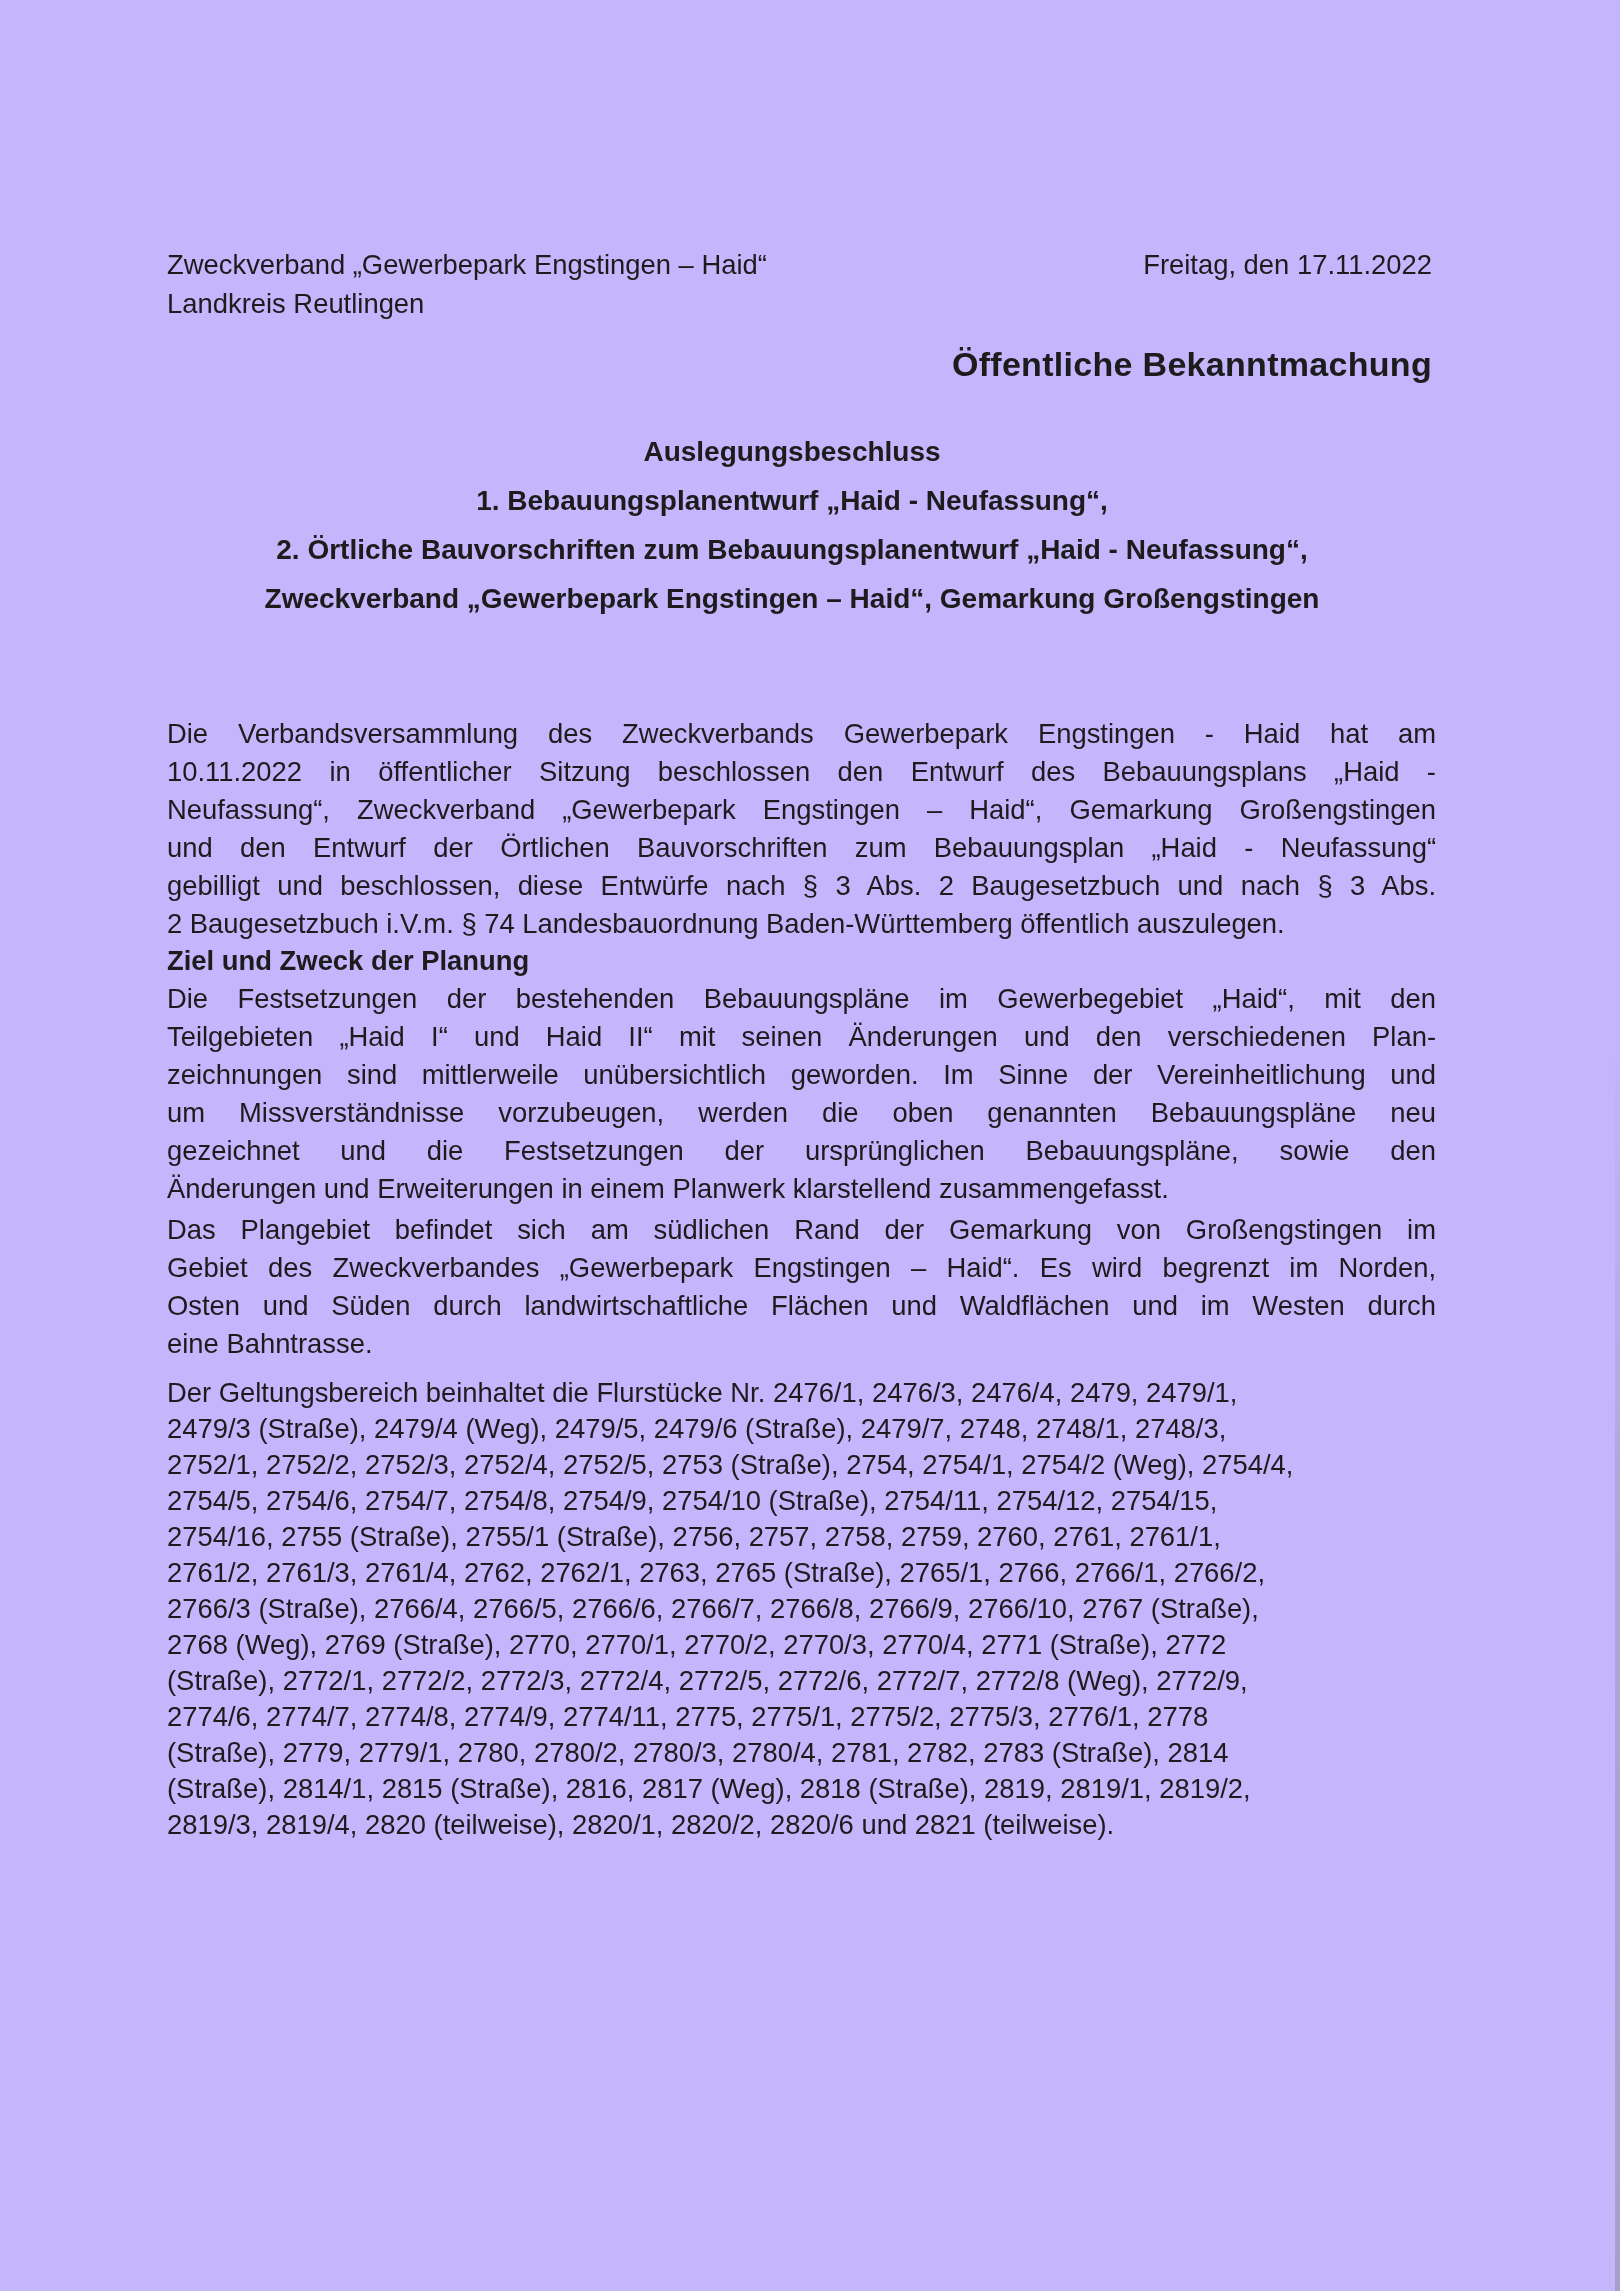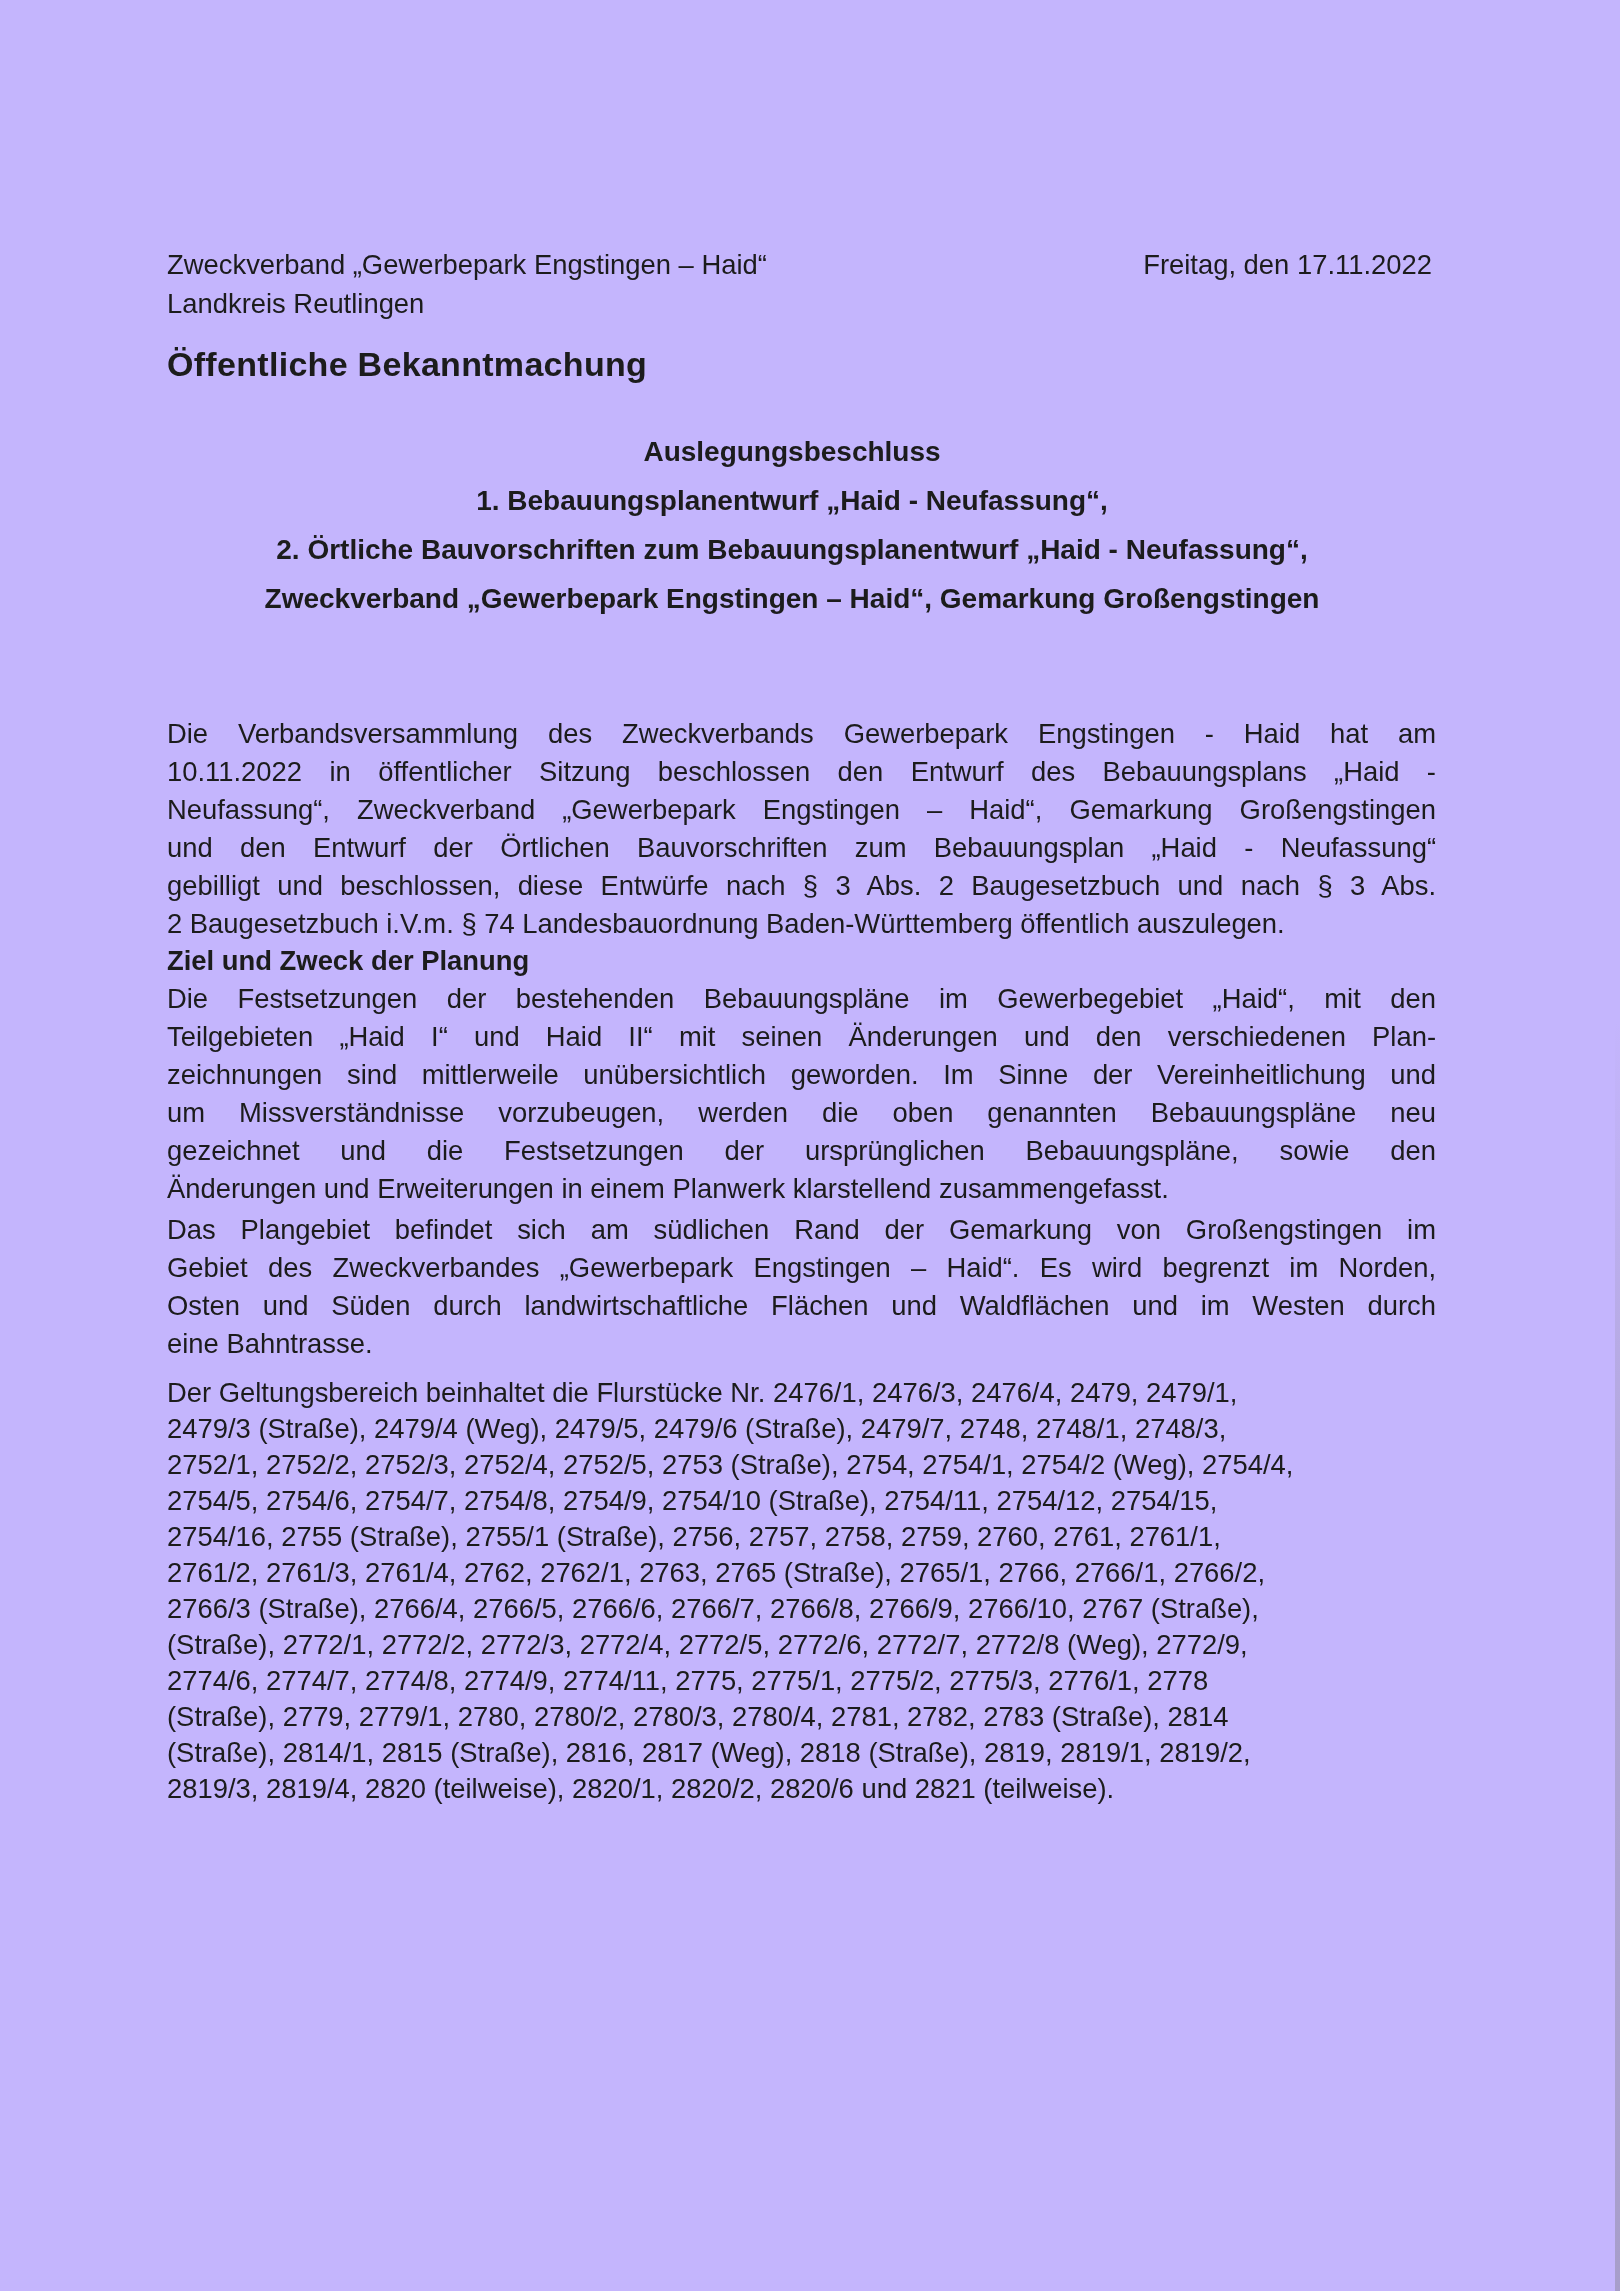--- a/index.html
+++ b/index.html
@@ -29,21 +29,21 @@
     display: flex;
     justify-content: space-between;
   }
   
   .title {
     position: absolute;
     left: 167px;
     right: 188px;
     top: 345px;
     margin: 0;
-    text-align: left;
+    text-align: right;
     font-size: 34px;
     font-weight: bold;
     letter-spacing: 0.3px;
   }
   
   .subtitles {
     position: absolute;
     left: 147px;
     right: 183px;
     top: 427px;
@@ -134,20 +134,21 @@
     </div>
 
   <div class="para p-parcels">
       <div class="line">Der Geltungsbereich beinhaltet die Flurstücke Nr. 2476/1, 2476/3, 2476/4, 2479, 2479/1,</div>
       <div class="line">2479/3 (Straße), 2479/4 (Weg), 2479/5, 2479/6 (Straße), 2479/7, 2748, 2748/1, 2748/3,</div>
       <div class="line">2752/1, 2752/2, 2752/3, 2752/4, 2752/5, 2753 (Straße), 2754, 2754/1, 2754/2 (Weg), 2754/4,</div>
       <div class="line">2754/5, 2754/6, 2754/7, 2754/8, 2754/9, 2754/10 (Straße), 2754/11, 2754/12, 2754/15,</div>
       <div class="line">2754/16, 2755 (Straße), 2755/1 (Straße), 2756, 2757, 2758, 2759, 2760, 2761, 2761/1,</div>
       <div class="line">2761/2, 2761/3, 2761/4, 2762, 2762/1, 2763, 2765 (Straße), 2765/1, 2766, 2766/1, 2766/2,</div>
       <div class="line">2766/3 (Straße), 2766/4, 2766/5, 2766/6, 2766/7, 2766/8, 2766/9, 2766/10, 2767 (Straße),</div>
+      <div class="line">2768 (Weg), 2769 (Straße), 2770, 2770/1, 2770/2, 2770/3, 2770/4, 2771 (Straße), 2772</div>
       <div class="line">(Straße), 2772/1, 2772/2, 2772/3, 2772/4, 2772/5, 2772/6, 2772/7, 2772/8 (Weg), 2772/9,</div>
       <div class="line">2774/6, 2774/7, 2774/8, 2774/9, 2774/11, 2775, 2775/1, 2775/2, 2775/3, 2776/1, 2778</div>
       <div class="line">(Straße), 2779, 2779/1, 2780, 2780/2, 2780/3, 2780/4, 2781, 2782, 2783 (Straße), 2814</div>
       <div class="line">(Straße), 2814/1, 2815 (Straße), 2816, 2817 (Weg), 2818 (Straße), 2819, 2819/1, 2819/2,</div>
       <div class="line">2819/3, 2819/4, 2820 (teilweise), 2820/1, 2820/2, 2820/6 und 2821 (teilweise).</div>
     </div>
 
   <div class="scan-edge"></div>
 
 </div>

